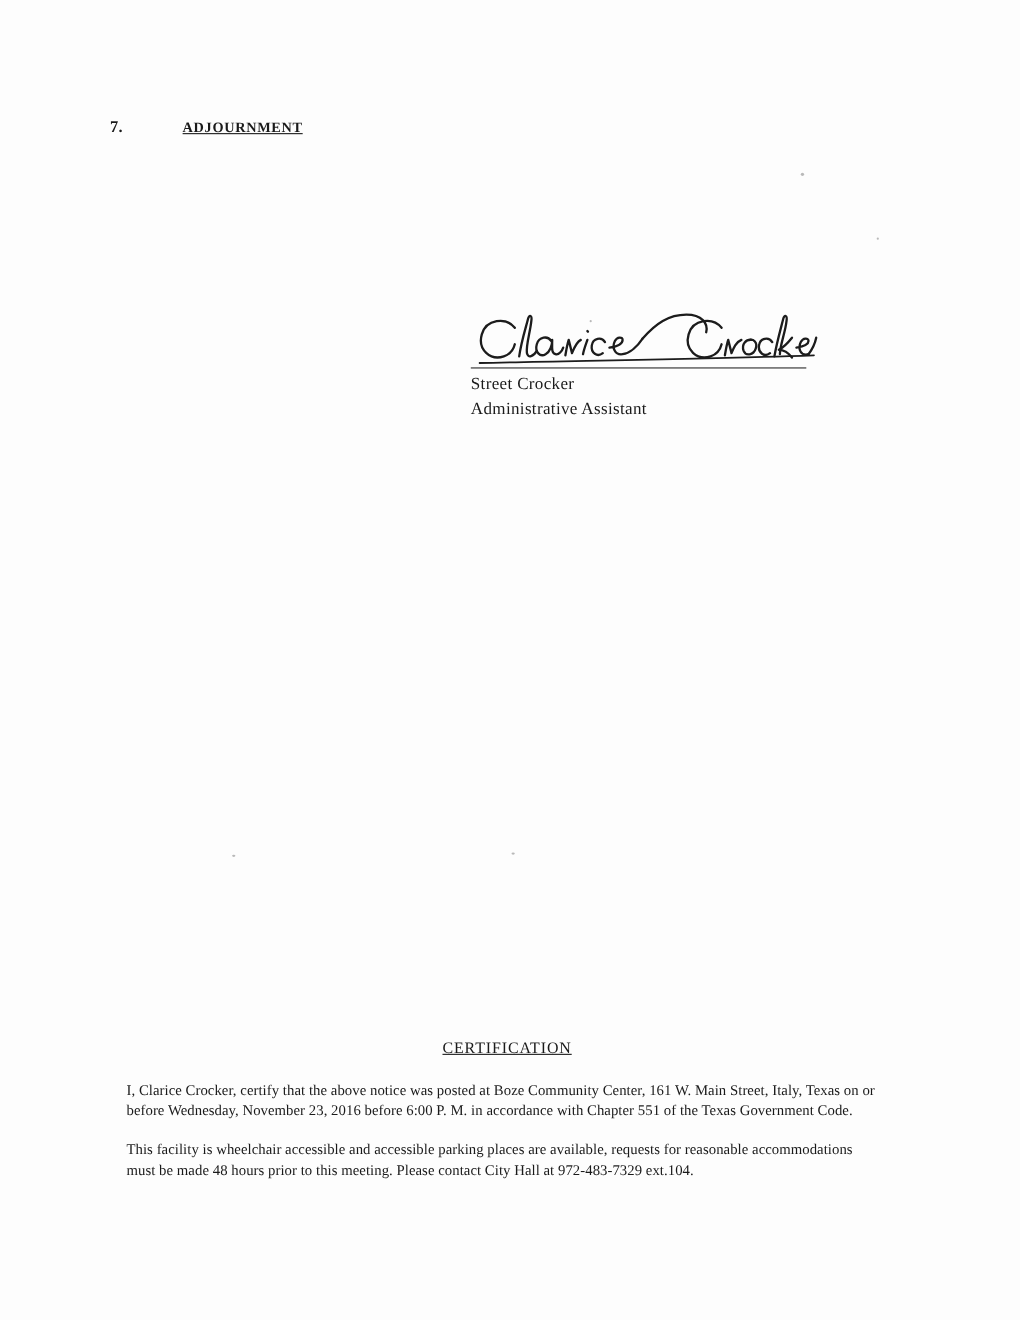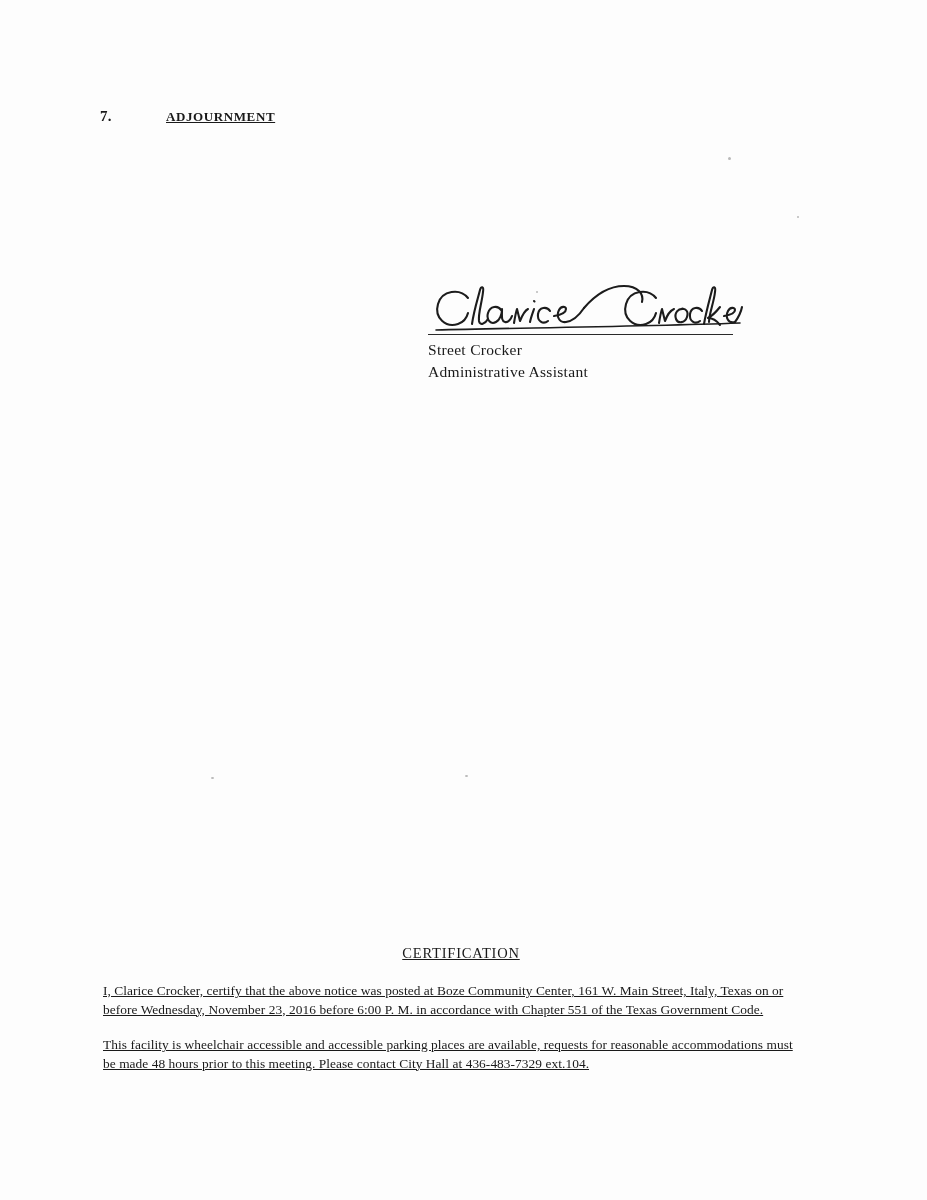--- a/index.html
+++ b/index.html
@@ -93,23 +93,22 @@
   .cert-body {
     position: absolute;
     top: 982px;
     left: 99px;
     width: 700px;
   }
   .cert-para {
     font-size: 13.4px;
     line-height: 1.38;
     text-align: left;
-    margin: 0 0 17px 4px;
+    margin: 0 0 17px 16px;
     letter-spacing: 0.05px;
-    text-decoration: underline;
   }
   .cert-para:last-child { margin-bottom: 0; }
 </style>
 </head>
 <body>
 
 <div class="page">
 
   <div class="agenda-item">
     <span class="agenda-num">7.</span>
@@ -160,16 +159,16 @@
     </svg>
     <div class="sig-rule"></div>
     <div class="sig-name">Street Crocker</div>
     <div class="sig-role">Administrative Assistant</div>
   </div>
 
   <div class="cert-heading">CERTIFICATION</div>
 
   <div class="cert-body">
     <p class="cert-para">I, Clarice Crocker, certify that the above notice was posted at Boze Community Center, 161 W. Main Street, Italy, Texas on or before Wednesday, November 23, 2016 before 6:00 P. M. in accordance with Chapter 551 of the Texas Government Code.</p>
-    <p class="cert-para">This facility is wheelchair accessible and accessible parking places are available, requests for reasonable accommodations must be made 48 hours prior to this meeting.  Please contact City Hall at 436-483-7329 ext.104.</p>
+    <p class="cert-para">This facility is wheelchair accessible and accessible parking places are available, requests for reasonable accommodations must be made 48 hours prior to this meeting.  Please contact City Hall at 972-483-7329 ext.104.</p>
   </div>
 
 </div>
 
 </body></html>

